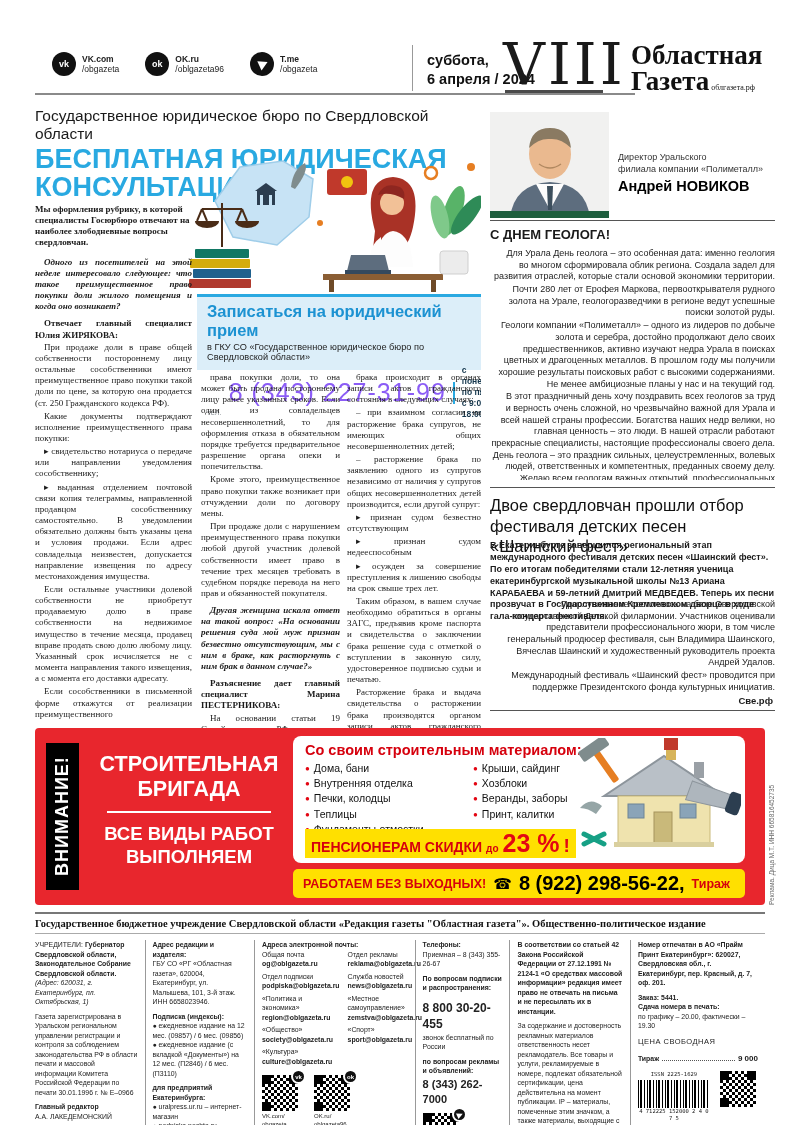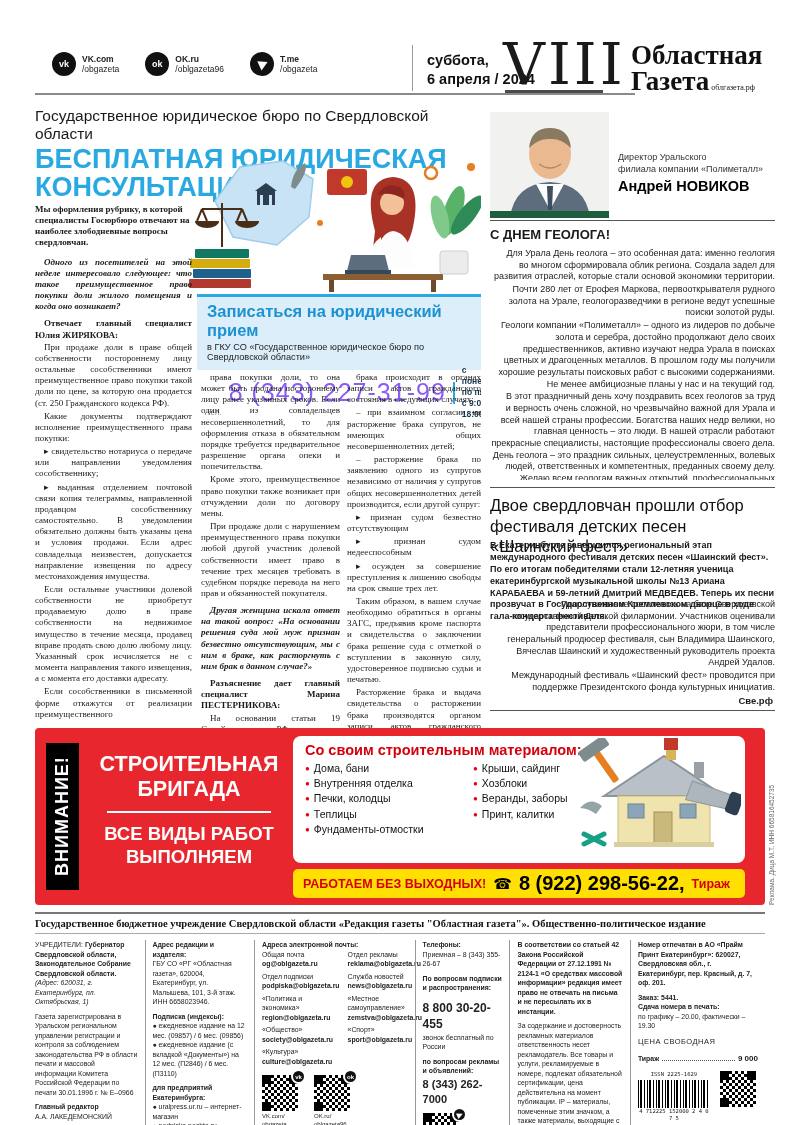--- a/index.html
+++ b/index.html
@@ -352,20 +352,26 @@
             <div class="ad-li">Теплицы</div>
             <div class="ad-li">Фундаменты-отмостки</div>
           </div>
         <div class="ad-ul">
             <div class="ad-li">Крыши, сайдинг</div>
             <div class="ad-li">Хозблоки</div>
             <div class="ad-li">Веранды, заборы</div>
             <div class="ad-li">Принт, калитки</div>
           </div>
       </div>
+      <div class="ad-discount">
+        <span class="ad-disc-label">ПЕНСИОНЕРАМ СКИДКИ</span>
+        <span class="ad-disc-to">до</span>
+        <span class="ad-disc-val">23 %</span>
+        <span class="ad-disc-excl">!</span>
+      </div>
       <div class="ad-house">
         <svg viewBox="0 0 165 118" width="165" height="118" xmlns="http://www.w3.org/2000/svg">
           <polygon points="28,58 88,18 148,58" fill="#b9c0c7" stroke="#8d959c" stroke-width="2"></polygon>
           <rect x="118" y="24" width="10" height="16" fill="#9aa0a6"></rect>
           <rect x="42" y="58" width="92" height="48" fill="#efe3ae" stroke="#c9b97a"></rect>
           <rect x="52" y="66" width="16" height="14" fill="#8aa4b8" stroke="#6c8496"></rect>
           <rect x="104" y="66" width="16" height="14" fill="#8aa4b8" stroke="#6c8496"></rect>
           <rect x="78" y="74" width="18" height="32" fill="#c9b97a" stroke="#a6945c"></rect>
           <rect x="38" y="104" width="100" height="5" fill="#d9cf9e"></rect>
           <g transform="rotate(-35 30 24)">

